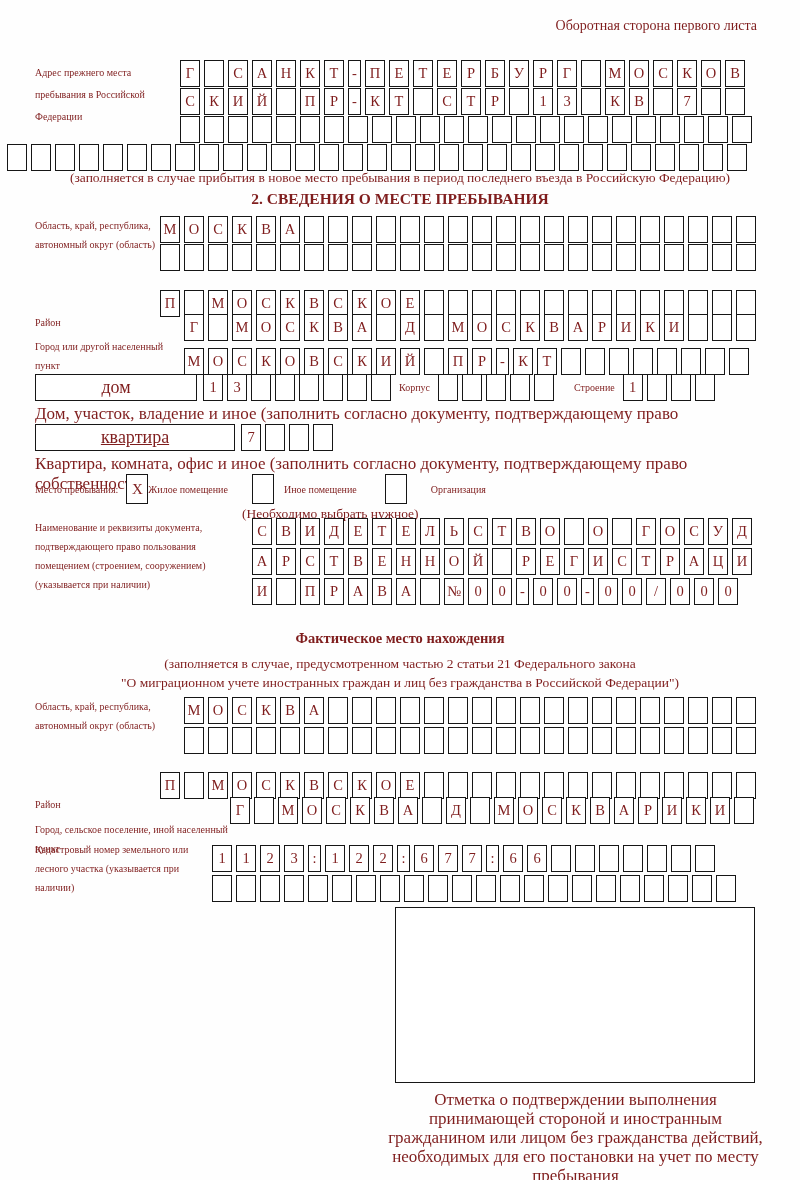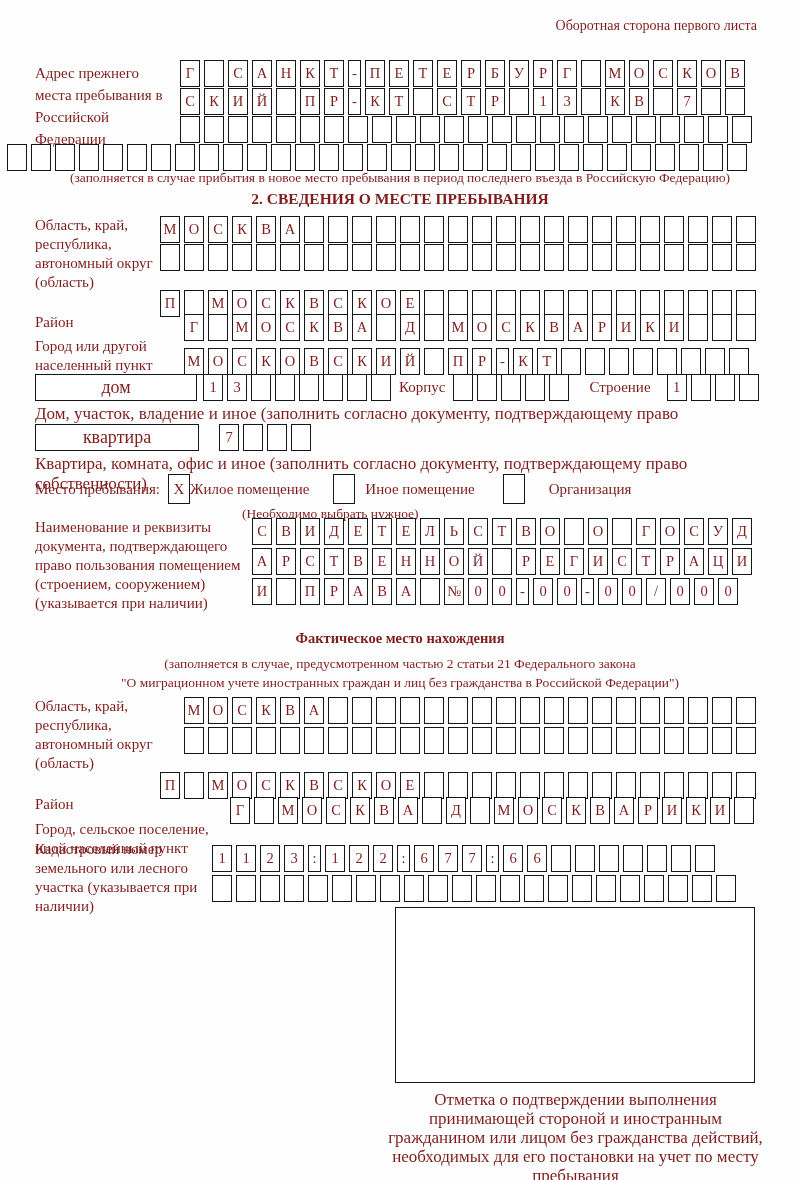--- a/index.html
+++ b/index.html
@@ -2,21 +2,21 @@
 <html><head>
 <meta charset="utf-8">
 <style>
   html,body{margin:0;padding:0;background:#ffffff;}
   .page{
     position:relative;width:800px;height:1180px;margin:0 auto;
     font-family:"Liberation Serif","DejaVu Serif",serif;color:#7f1d1d;background:#fefefe;overflow:hidden;
   }
   .band{position:absolute;}
   .flexrow{display:flex;align-items:flex-start;}
-  .label{font-size:15px;line-height:19px;}
+  .label{font-size:10px;line-height:19px;}
   .label.pad{padding-top:4px;margin-top:19px;}
   .cells{display:flex;}
   .cells-col{display:flex;flex-direction:column;gap:1px;}
   .cells-col.gap3{gap:3px;}
   .cell{
     box-sizing:border-box;flex:0 0 auto;width:20px;height:27px;margin-right:4px;
     border:1.6px solid #161616;display:flex;align-items:center;justify-content:center;
     font-size:14.5px;background:#fff;
   }
   .cell.narrow{width:13px;}
@@ -324,32 +324,32 @@
         <span class="cell"></span>
       </div>
     <div class="label pad" style="margin:0 8px 0 4px;">Корпус</div>
     <div class="cells">
         <span class="cell"></span>
         <span class="cell"></span>
         <span class="cell"></span>
         <span class="cell"></span>
         <span class="cell"></span>
       </div>
-    <div class="label pad" style="margin:0 16px 0 16px;">Строение</div>
+    <div class="label pad" style="margin:0 8px 0 16px;">Строение</div>
     <div class="cells">
         <span class="cell">1</span>
         <span class="cell"></span>
         <span class="cell"></span>
         <span class="cell"></span>
       </div>
   </div>
   <div class="band caption" style="top:404px;left:35px;width:740px;">Дом, участок, владение и иное (заполнить согласно документу, подтверждающему право собственности)</div>
 
   <div class="band flexrow" style="top:424px;left:35px;">
-    <div class="widebox" style="width:164px;margin-right:20px;">квартира</div>
+    <div class="widebox" style="width:200px;margin-right:6px;text-decoration:underline;">квартира</div>
     <div class="cells">
         <span class="cell">7</span>
         <span class="cell"></span>
         <span class="cell"></span>
         <span class="cell"></span>
       </div>
   </div>
   <div class="band caption" style="top:454px;left:35px;width:740px;">Квартира, комната, офис и иное (заполнить согласно документу, подтверждающему право собственности)</div>
 
   <div class="band flexrow" style="top:474px;left:35px;align-items:center;">

